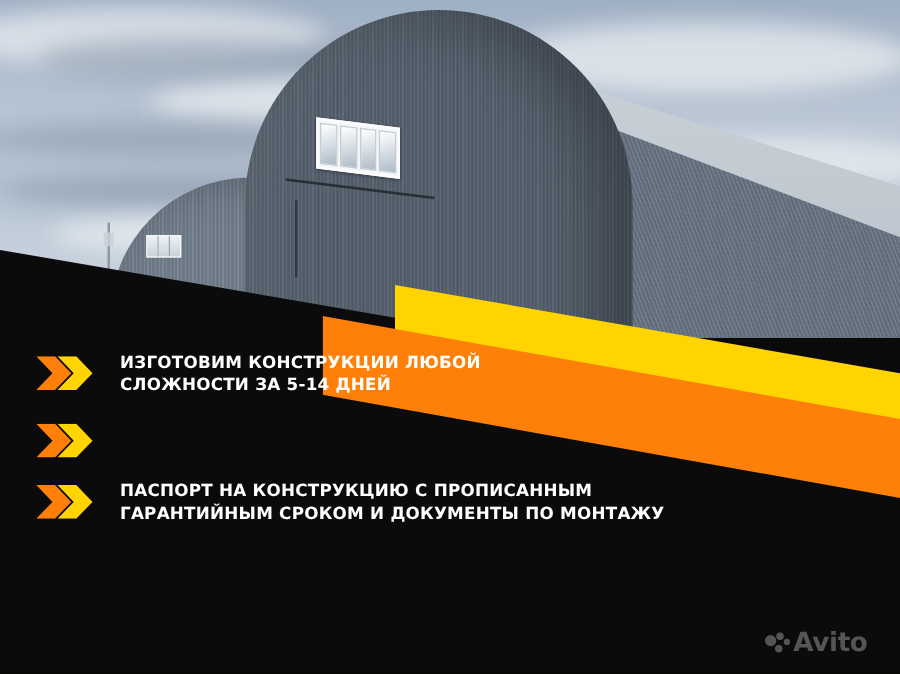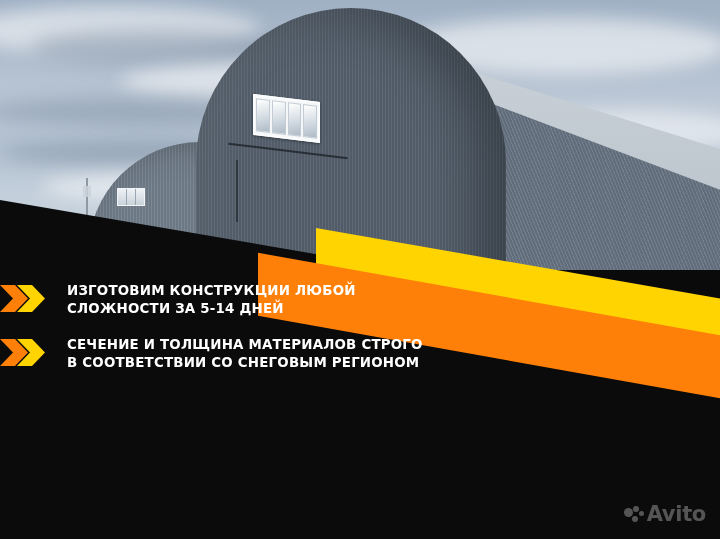--- a/index.html
+++ b/index.html
@@ -217,20 +217,21 @@
   .bullets {
     position: absolute;
     left: 0;
     top: 282px;
     width: 720px;
   }
   .bullet {
     display: flex;
     align-items: flex-start;
     margin-bottom: 19px;
+    padding-left: 29px;
   }
   .chev {
     flex: 0 0 auto;
     width: 46px;
     height: 27px;
     margin-top: 3px;
     position: relative;
   }
   .chev svg { display: block; }
   .btext {
@@ -241,21 +242,21 @@
     font-size: 13.4px;
     line-height: 17.5px;
     letter-spacing: 0.2px;
     text-transform: uppercase;
     white-space: pre-line;
   }
 
   
   .avito {
     position: absolute;
-    right: 14px;
+    right: 26px;
     bottom: 13px;
     display: flex;
     align-items: center;
     opacity: .52;
   }
   .avito-dots {
     position: relative;
     width: 20px;
     height: 17px;
     margin-right: 3px;
@@ -335,24 +336,32 @@
 СЛОЖНОСТИ ЗА 5-14 ДНЕЙ</span>
     </div>
 
     <div class="bullet">
       <span class="chev">
         <svg width="46" height="27" viewBox="0 0 46 27">
           <path d="M0 0 L15 0 L28 13.5 L15 27 L0 27 L13 13.5 Z" fill="#FF8008"></path>
           <path d="M17 0 L32 0 L45 13.5 L32 27 L17 27 L30 13.5 Z" fill="#FFD400"></path>
         </svg>
       </span>
-      <span class="btext">СЕЧЕНИЕ И ТОЛЩИНА МАТЕРИАЛОВ СТРОГО
-В СООТВЕТСТВИИ СО СНЕГОВЫМ РЕГИОНОМ</span>
-    </div>
-
+    </div>
+
+    <div class="bullet">
+      <span class="chev">
+        <svg width="46" height="27" viewBox="0 0 46 27">
+          <path d="M0 0 L15 0 L28 13.5 L15 27 L0 27 L13 13.5 Z" fill="#FF8008"></path>
+          <path d="M17 0 L32 0 L45 13.5 L32 27 L17 27 L30 13.5 Z" fill="#FFD400"></path>
+        </svg>
+      </span>
+      <span class="btext">ПАСПОРТ НА КОНСТРУКЦИЮ С ПРОПИСАННЫМ
+ГАРАНТИЙНЫМ СРОКОМ И ДОКУМЕНТЫ ПО МОНТАЖУ</span>
+    </div>
 
 
   </div>
 
   <div class="avito">
     <span class="avito-dots">
       <i class="d1"></i>
         <i class="d2"></i>
         <i class="d3"></i>
         <i class="d4"></i>

